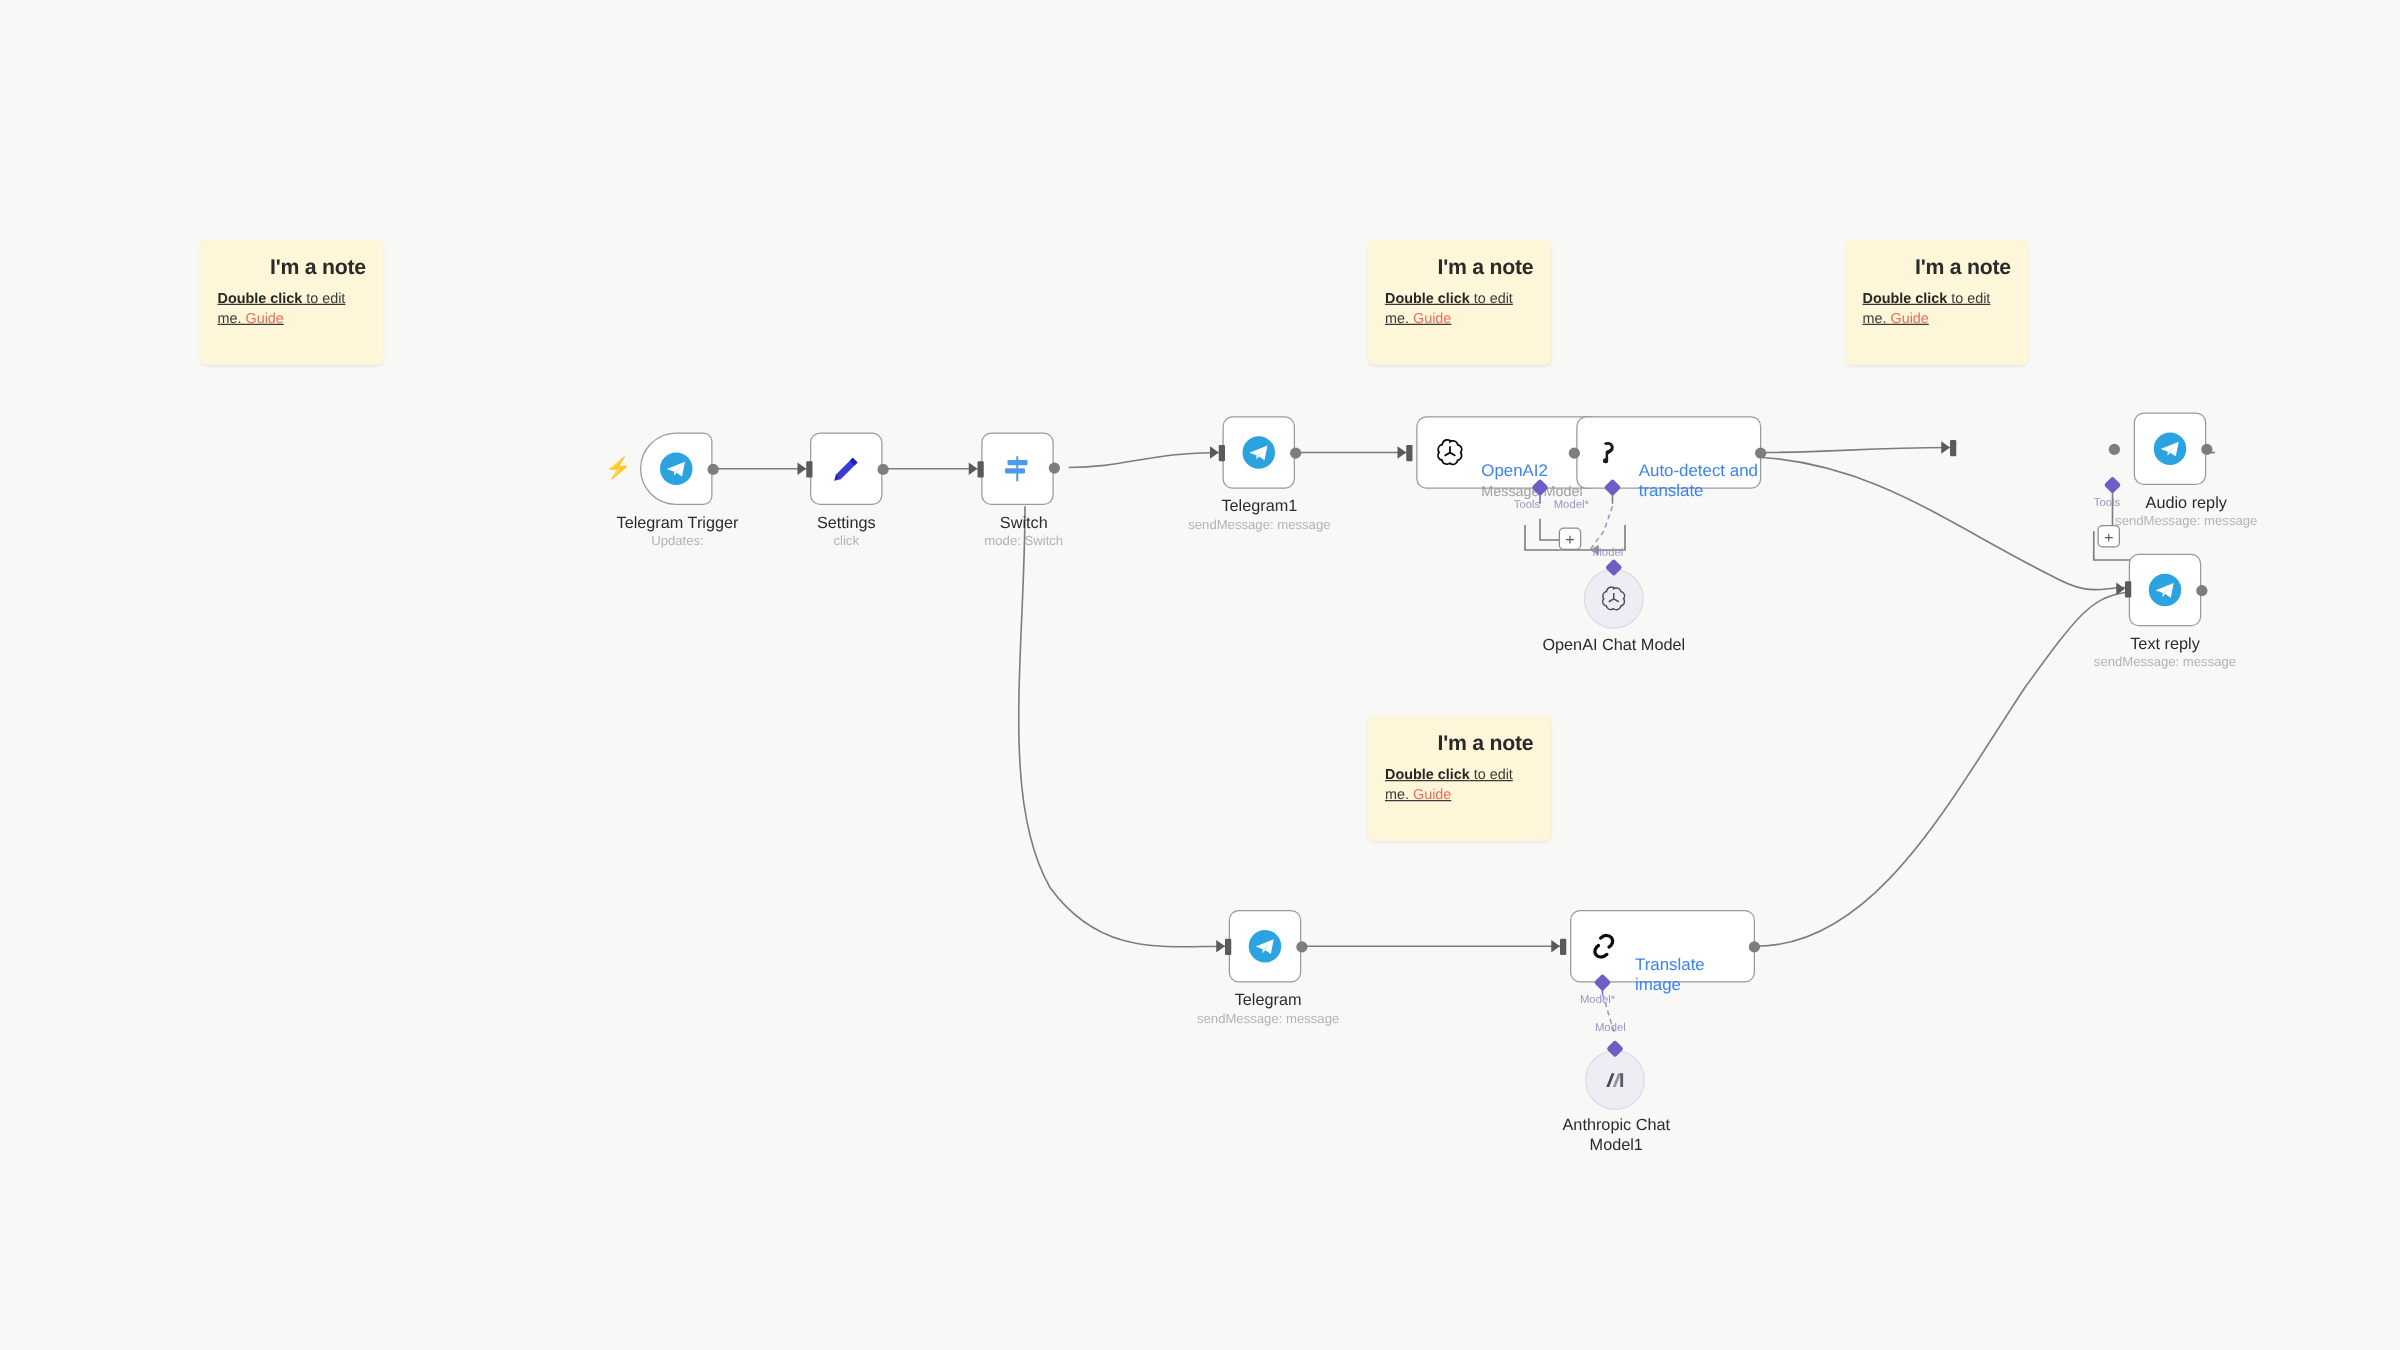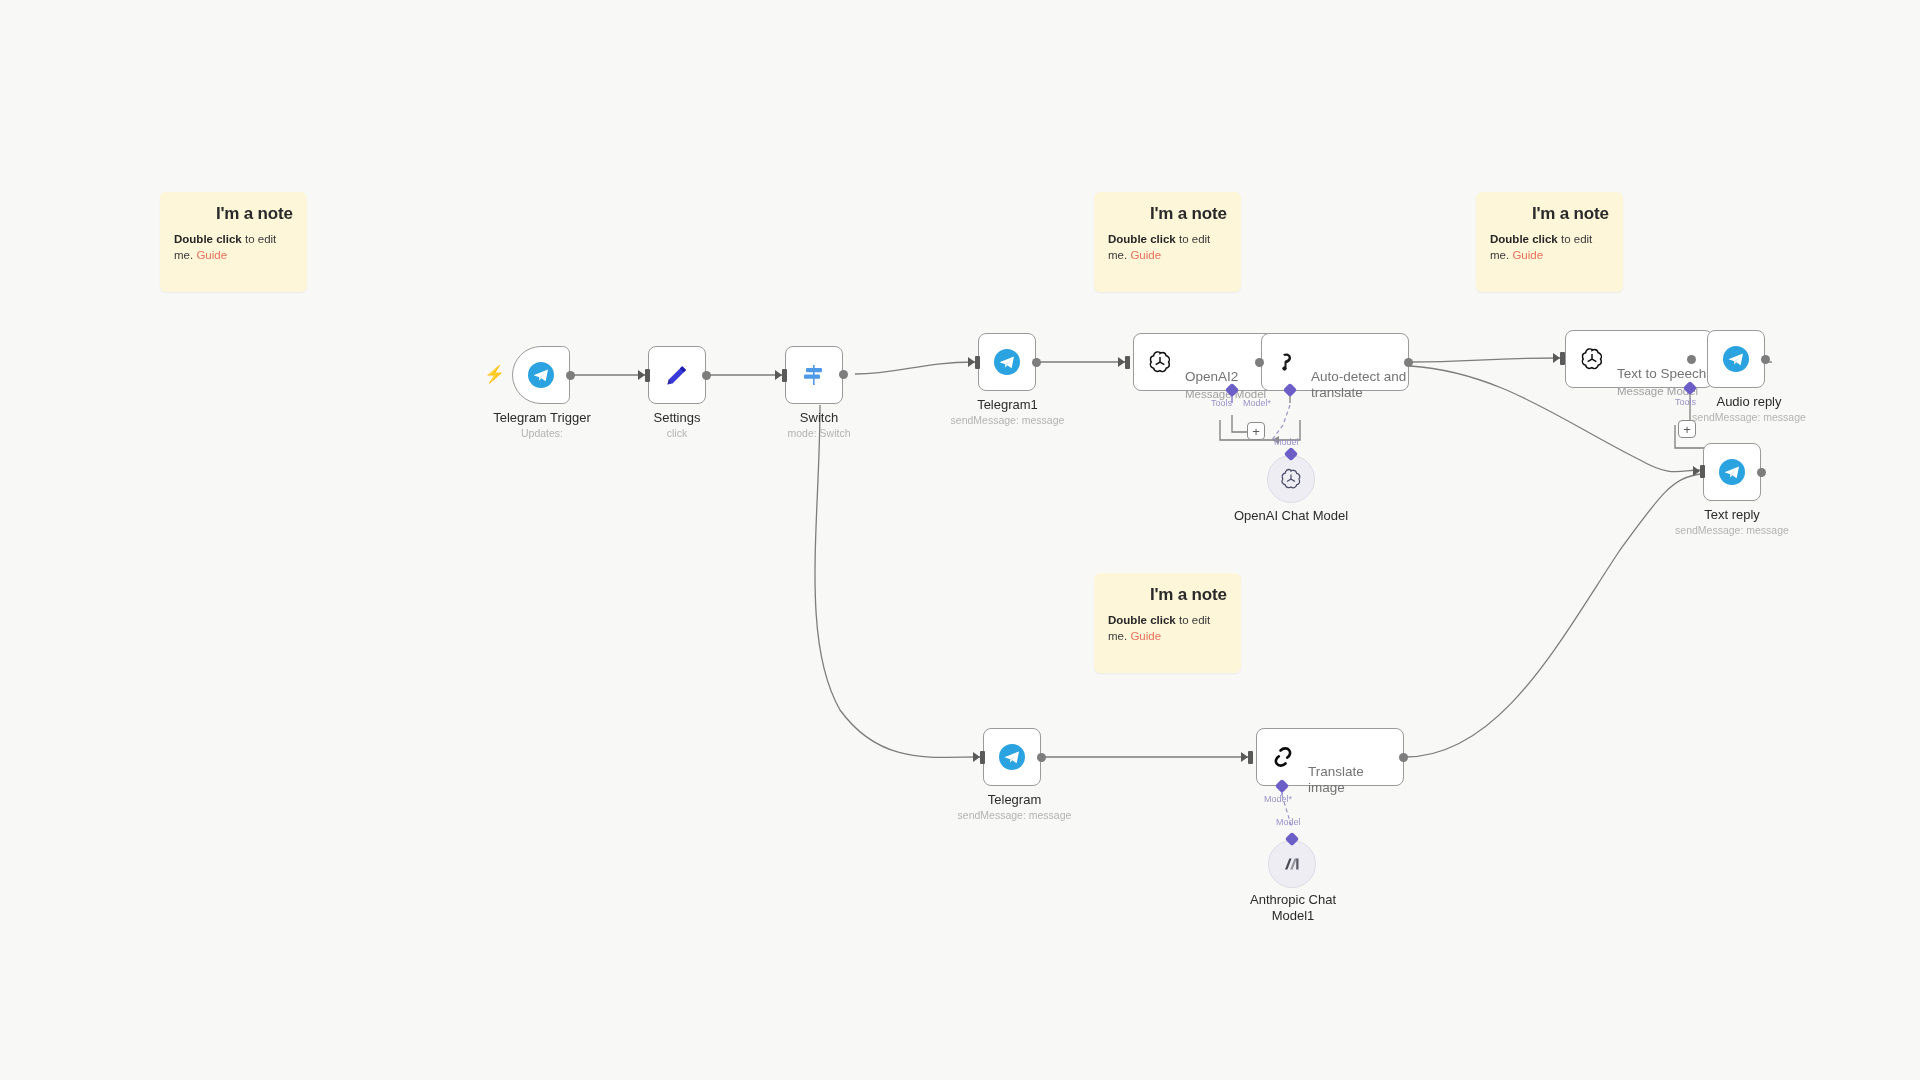--- a/index.html
+++ b/index.html
@@ -28,20 +28,21 @@
     font-weight: 700;
     color: #2a2a2a;
     letter-spacing: -0.2px;
     margin-bottom: 7px;
     margin-left: 42px;
   }
   .sticky .sticky-body {
     font-size: 11.5px;
     color: #3a3a3a;
     line-height: 1.4;
+    text-decoration: underline;
   }
   .sticky .sticky-body b { font-weight: 700; color: #262626; }
   .sticky .sticky-link { color: #e8705a; }
 
   
   #edges { position: absolute; left: 0; top: 0; width: 1920px; height: 1080px; overflow: visible; pointer-events: none; }
 
   
   .node {
     position: absolute;
@@ -54,21 +55,21 @@
   }
   .node.trigger {
     border-top-left-radius: 32px;
     border-bottom-left-radius: 32px;
   }
   .node.sq { width: 58px; height: 58px; justify-content: center; }
   .node.wide { padding-left: 13px; gap: 12px; }
 
   .node-icon { flex: 0 0 auto; display: flex; align-items: center; justify-content: center; }
   .node-texts { display: flex; flex-direction: column; justify-content: center; line-height: 1.22; }
-  .node-title-inline { font-size: 13.5px; color: #737373; margin-top: 46px; }
+  .node-title-inline { font-size: 13.5px; color: #3b82f6; margin-top: 46px; }
   .node-sub-inline { font-size: 11.5px; color: #a0a0a0; margin-top: 2px; }
 
   .node-label {
     position: absolute;
     text-align: center;
     font-size: 13px;
     color: #2b2b2b;
     white-space: nowrap;
     z-index: 6;
   }
@@ -325,32 +326,20 @@
       <svg width="24" height="24" viewBox="0 0 24 24" fill="none" stroke="#4a4a66" stroke-width="1.2">
         <path d="M12 3.2c-1.9-1.1-4.2-.5-5.3 1.4-.3.5-.4 1-.5 1.6-1.9.4-3.2 2.2-2.9 4.2.1.6.3 1.1.6 1.6-1.2 1.6-.9 3.8.6 5 .5.4 1 .6 1.6.7.4 1.9 2.2 3.2 4.2 2.9.6-.1 1.1-.3 1.6-.6 1.6 1.2 3.8.9 5-.6.4-.5.6-1 .7-1.6 1.9-.4 3.2-2.2 2.9-4.2-.1-.6-.3-1.1-.6-1.6 1.2-1.6.9-3.8-.6-5-.5-.4-1-.6-1.6-.7-.4-1.9-2.2-3.2-4.2-2.9-.6.1-1.1.3-1.5.6z"></path>
         <path d="M12 7.4v4.7l4 2.3M12 12.1l-4 2.3"></path>
       </svg>
     </span>
   </div>
   <div class="node-label" style="left:1216px; top:508px; width:150px;">OpenAI Chat Model</div>
 
   <div class="arrow-in" style="left:1553px; top:353px;"></div>
   <div class="port-in" style="left:1560px; top:352px;"></div>
-  <div class="node wide" style="left:1565px; top:330px; width:148px; height:58px;">
-    <span class="node-icon">
-      <svg width="26" height="26" viewBox="0 0 24 24" fill="none" stroke="#0b0b0b" stroke-width="1.35">
-        <path d="M12 3.2c-1.9-1.1-4.2-.5-5.3 1.4-.3.5-.4 1-.5 1.6-1.9.4-3.2 2.2-2.9 4.2.1.6.3 1.1.6 1.6-1.2 1.6-.9 3.8.6 5 .5.4 1 .6 1.6.7.4 1.9 2.2 3.2 4.2 2.9.6-.1 1.1-.3 1.6-.6 1.6 1.2 3.8.9 5-.6.4-.5.6-1 .7-1.6 1.9-.4 3.2-2.2 2.9-4.2-.1-.6-.3-1.1-.6-1.6 1.2-1.6.9-3.8-.6-5-.5-.4-1-.6-1.6-.7-.4-1.9-2.2-3.2-4.2-2.9-.6.1-1.1.3-1.5.6z"></path>
-        <path d="M12 7.4v4.7l4 2.3M12 12.1l-4 2.3"></path>
-      </svg>
-    </span>
-    <span class="node-texts">
-      <span class="node-title-inline">Text to Speech</span>
-      <span class="node-sub-inline">Message Model</span>
-    </span>
-  </div>
   <div class="port" style="left:1687px; top:355px;"></div>
 
   <div class="node sq" style="left:1707px; top:330px;">
     <span class="node-icon">
       <svg width="28" height="28" viewBox="0 0 28 28">
           <circle cx="14" cy="14" r="13" fill="#2aa3e0"></circle>
           <path d="M6.5 14.2 L21 8.4 L18.6 20.2 L14.3 17.2 L12.1 19.4 L12.3 16.3 Z" fill="#fff"></path>
           <path d="M12.3 16.3 L18.6 11.3 L12.1 19.4 Z" fill="#d8ecf8"></path>
         </svg>
     </span>

